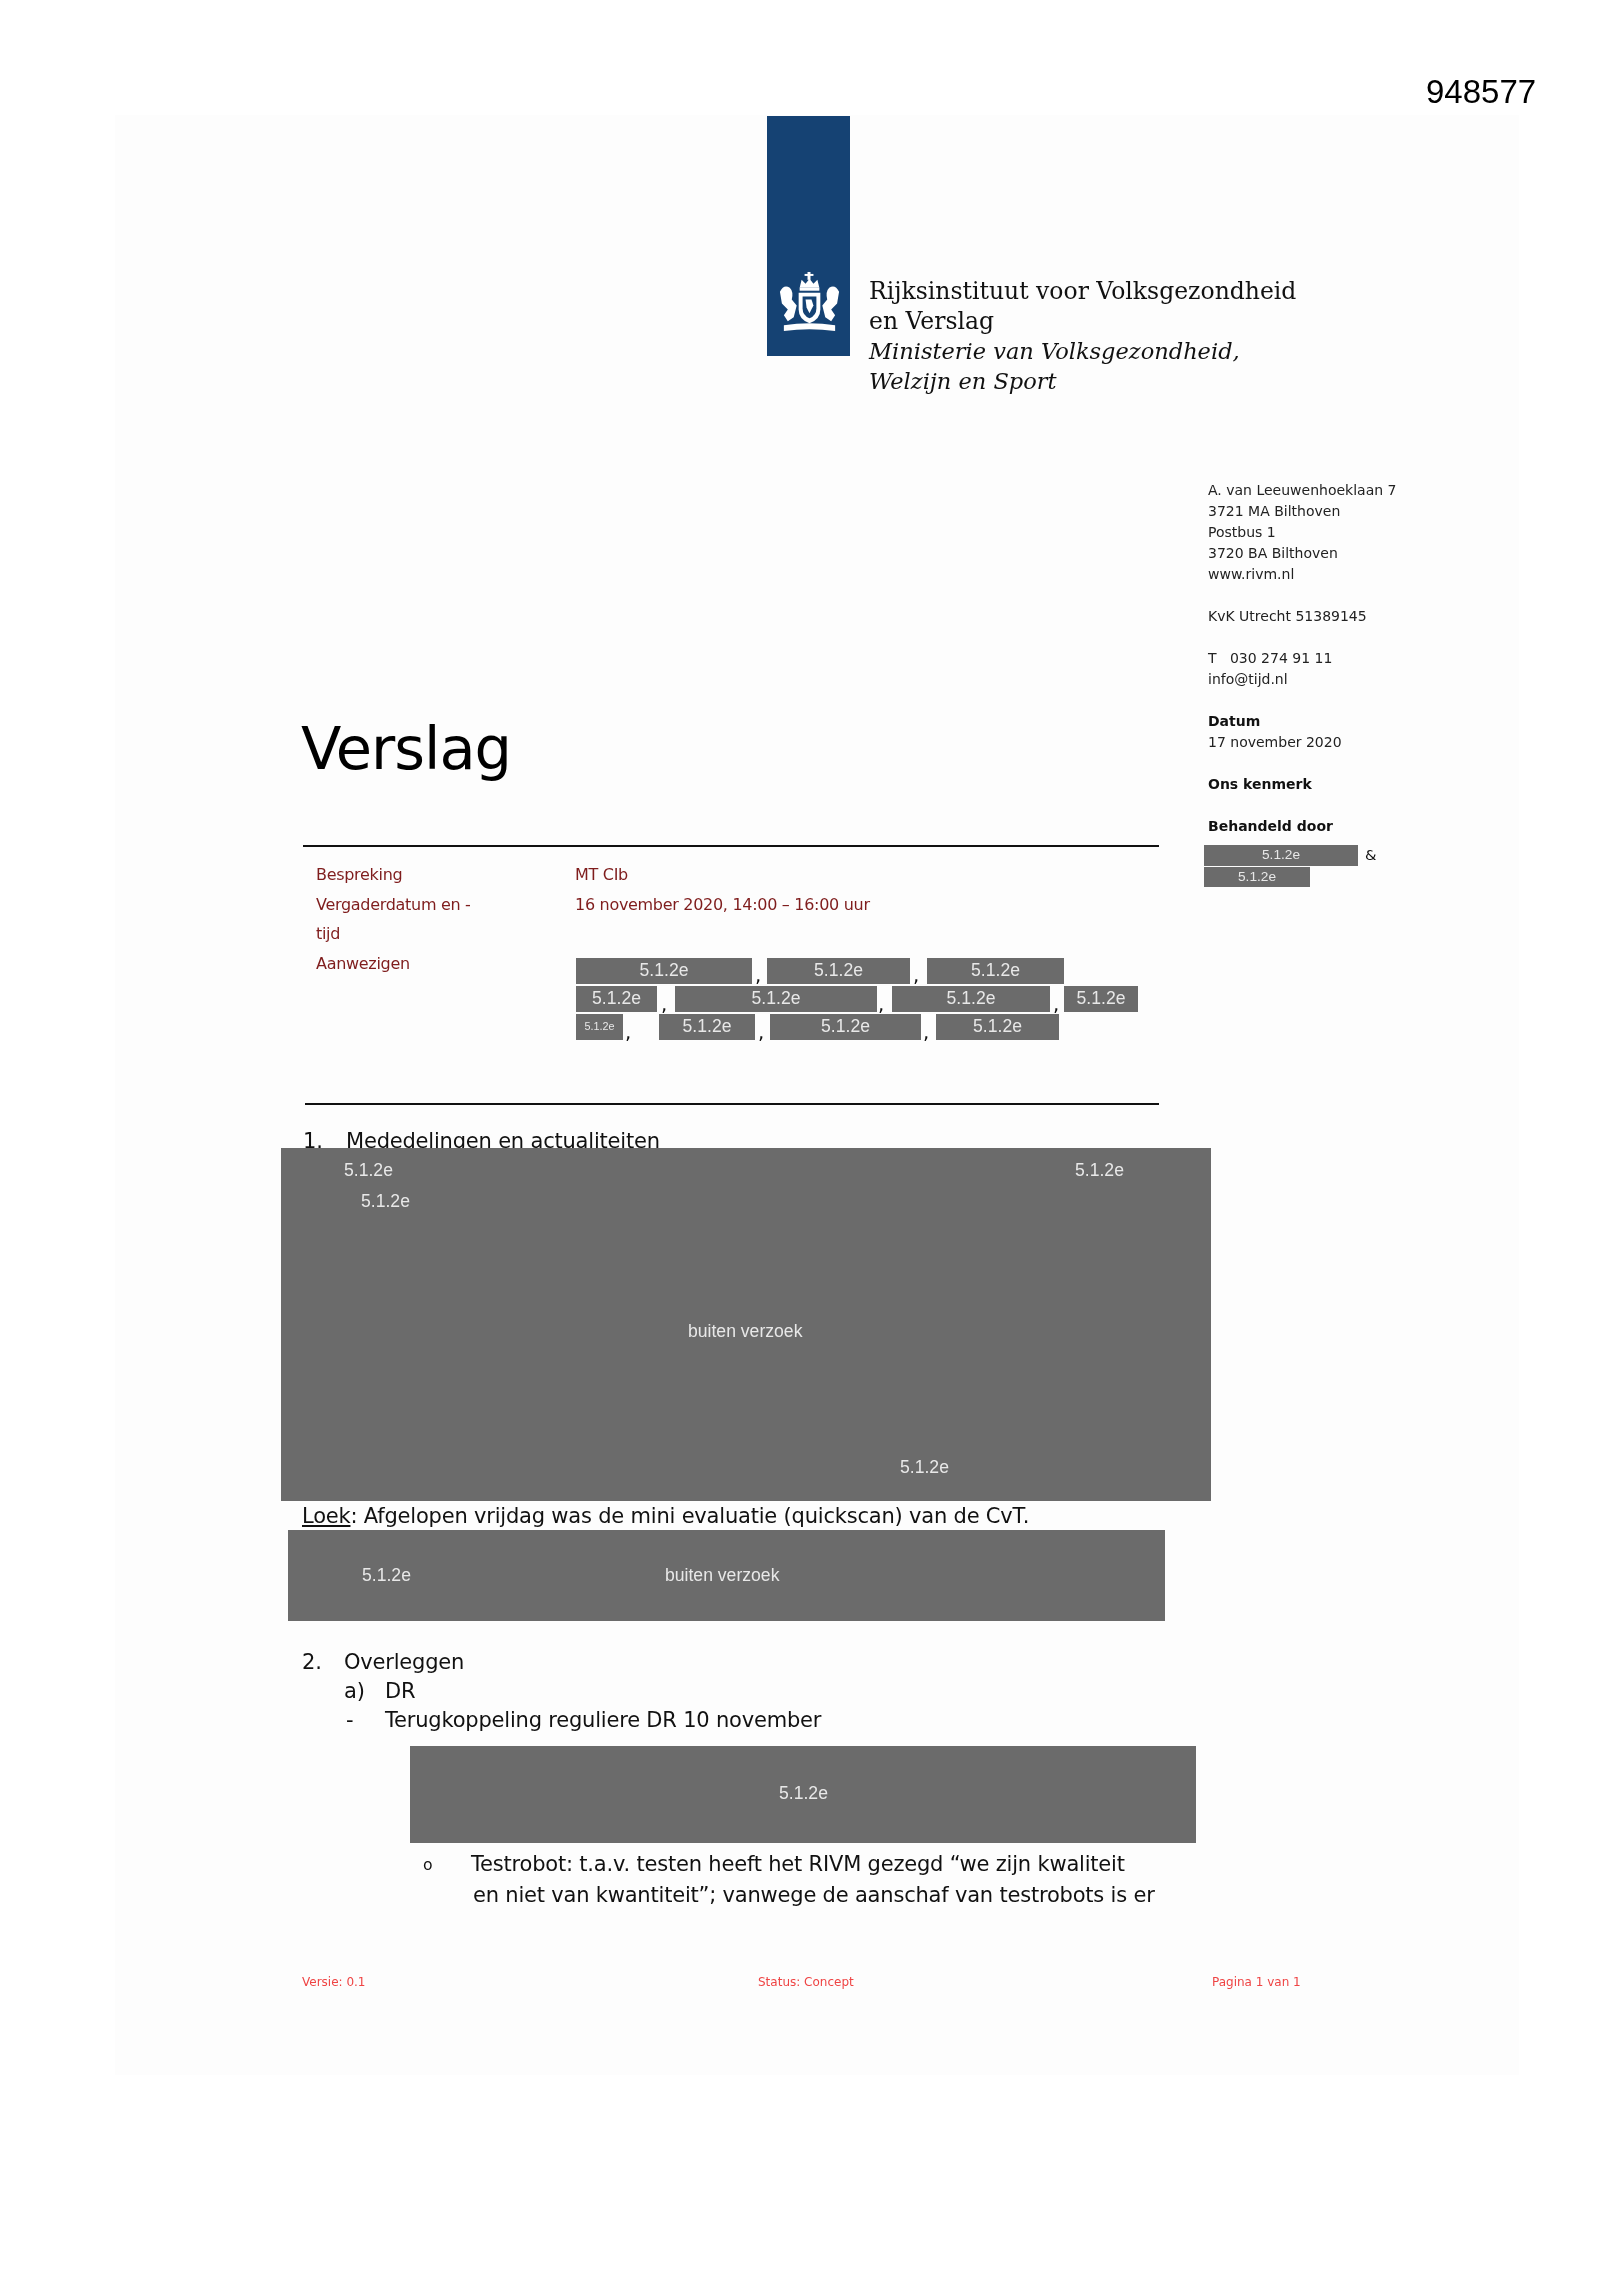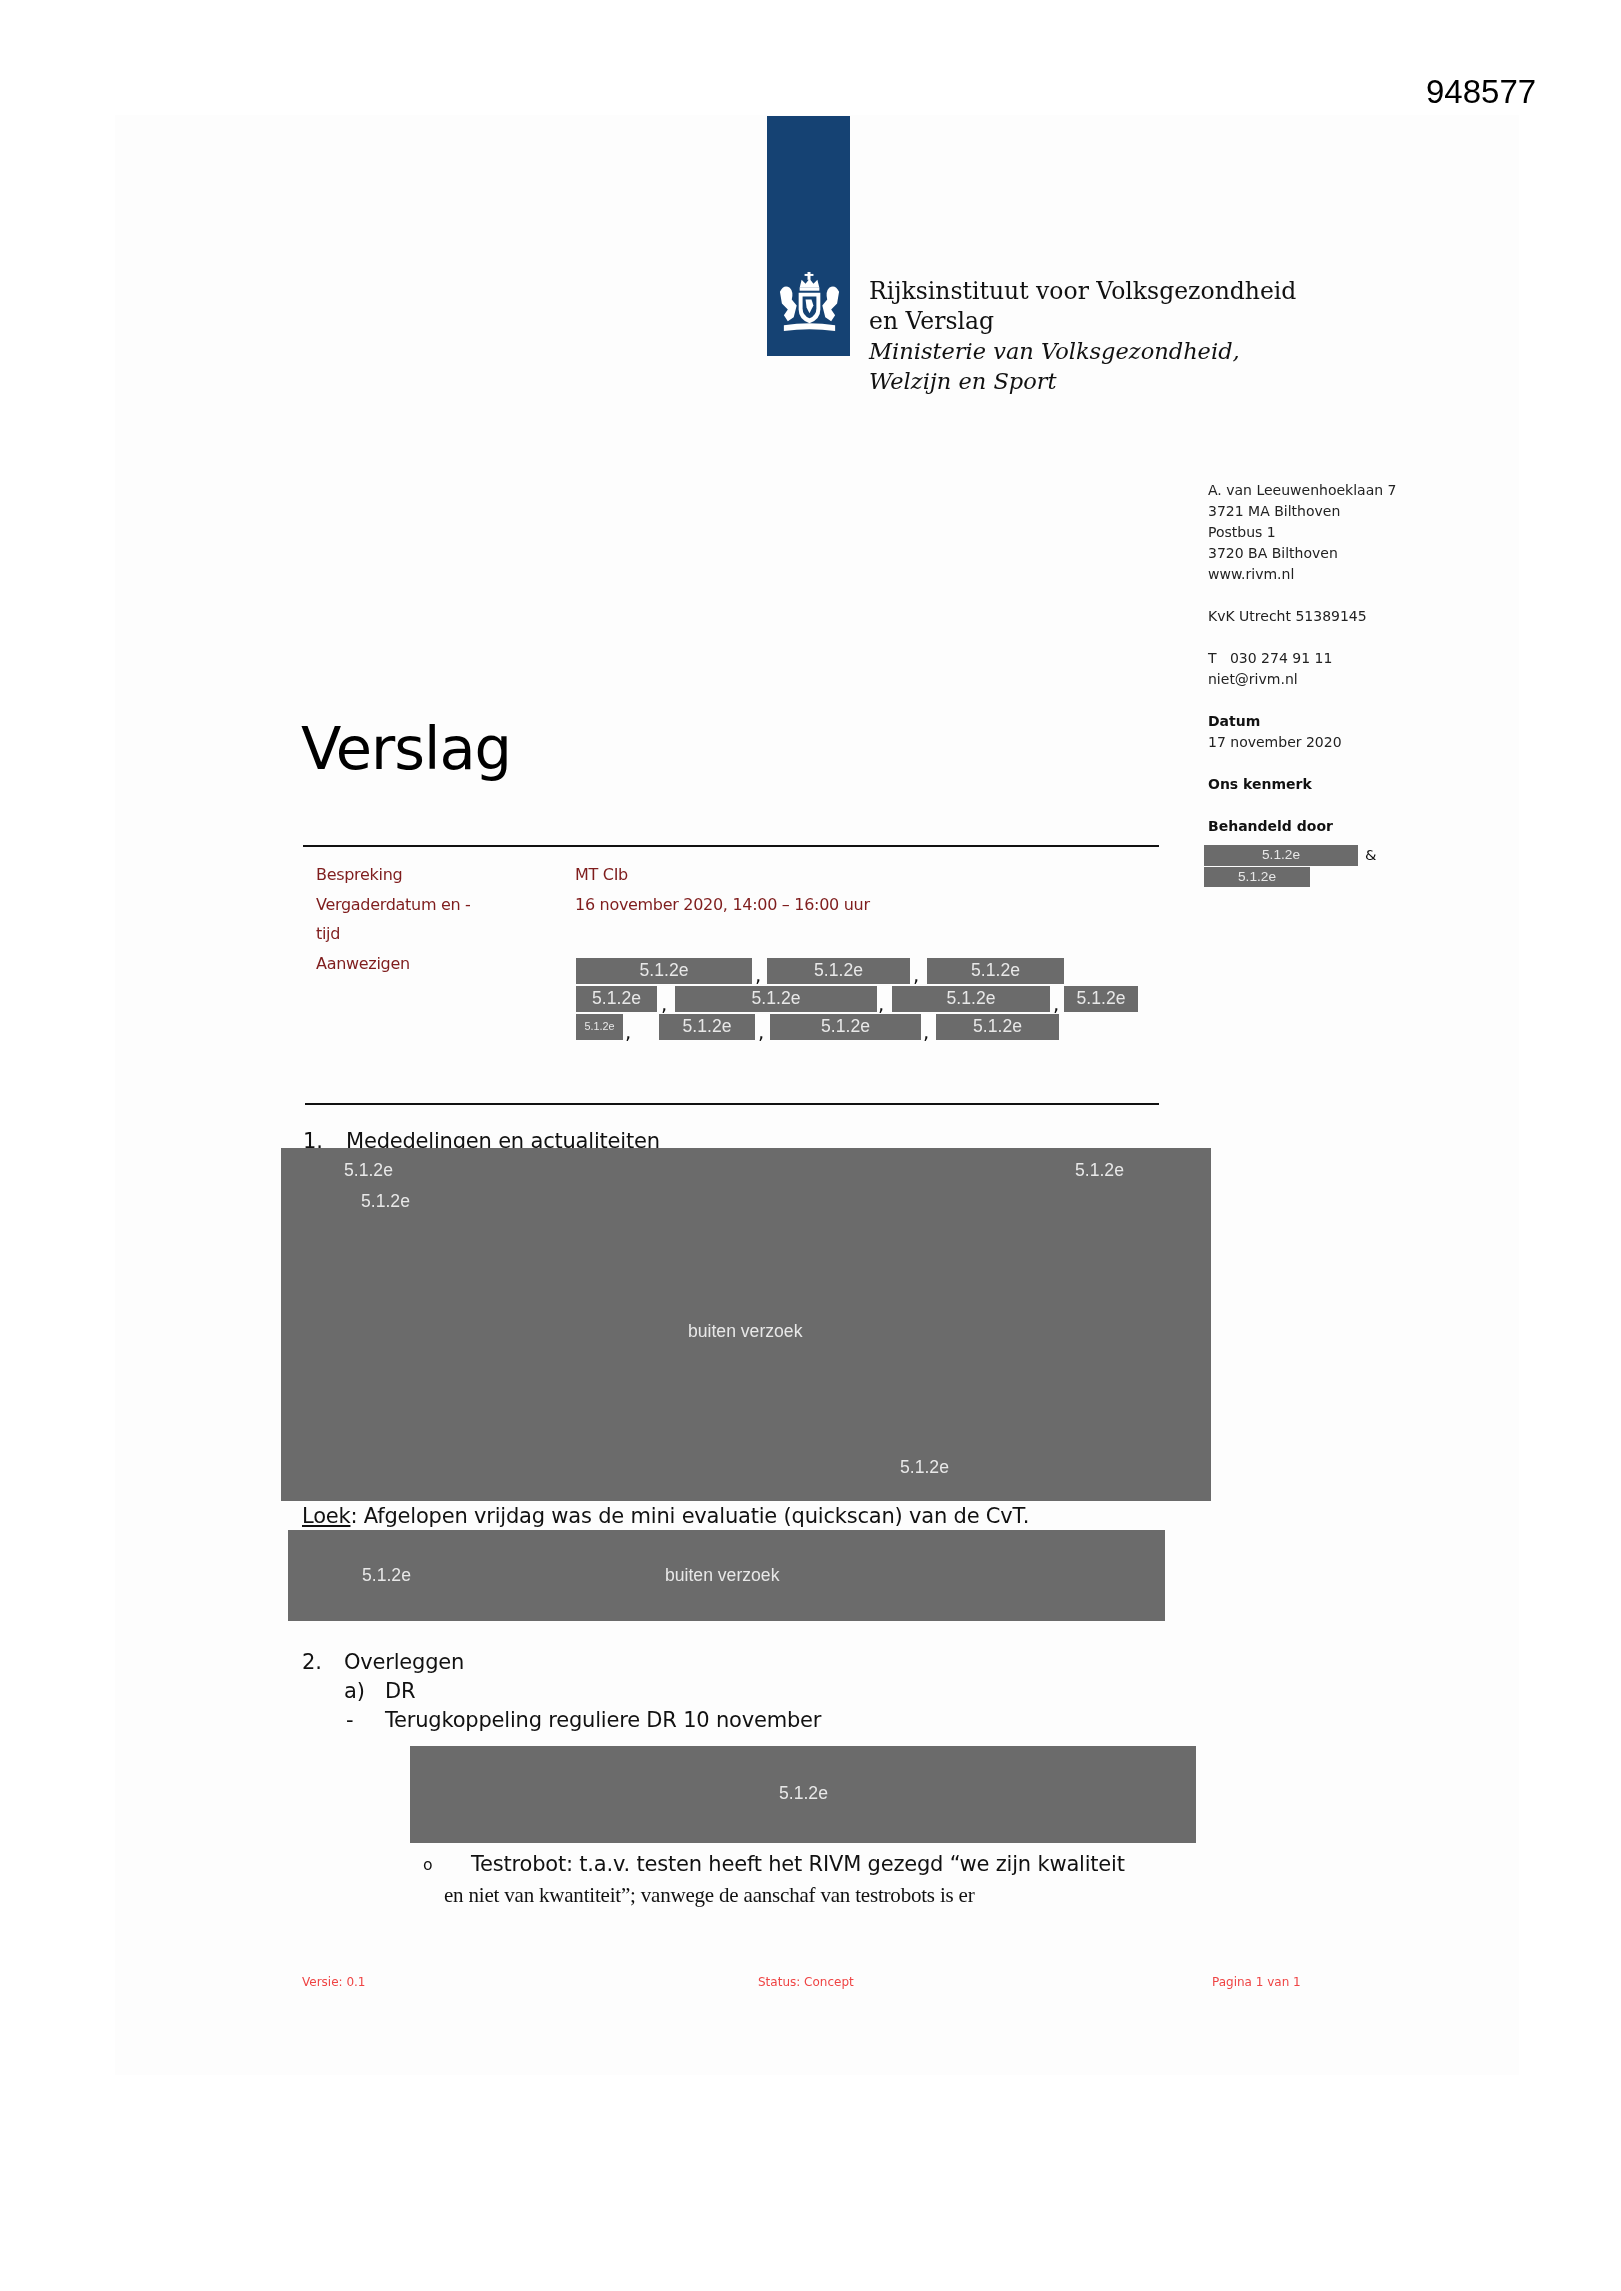--- a/index.html
+++ b/index.html
@@ -75,21 +75,21 @@
 <div class="abs colophon">
   <div>A. van Leeuwenhoeklaan 7</div>
   <div>3721 MA Bilthoven</div>
   <div>Postbus 1</div>
   <div>3720 BA Bilthoven</div>
   <div>www.rivm.nl</div>
   <div class="gap"></div>
   <div>KvK Utrecht 51389145</div>
   <div class="gap"></div>
   <div style="white-space:pre">T   030 274 91 11</div>
-  <div>niet@rivm.nl</div>
+  <div>info@tijd.nl</div>
   <div class="gap"></div>
   <div class="head">Datum</div>
   <div>17 november 2020</div>
   <div class="gap"></div>
   <div class="head">Ons kenmerk</div>
   <div class="gap"></div>
   <div class="head">Behandeld door</div>
 </div>
 <div class="redact" style="left:1204px;top:845px;width:154px;height:20.6px;font-size:13.7px;line-height:20.6px;">
     <span>5.1.2e</span>
@@ -181,18 +181,18 @@
 <div class="body-text" style="left:385px;top:1679px;">DR</div>
 <div class="body-text" style="left:346px;top:1708px;">-</div>
 <div class="body-text" style="left:385px;top:1708px;">Terugkoppeling reguliere DR 10 november</div>
 
 <div class="redact" style="left:410px;top:1746px;width:786px;height:97px;">
   <span style="position:absolute;left:369px;top:37px;font-size:17.6px;">5.1.2e</span>
 </div>
 
 <div class="body-text" style="left:423px;top:1855px;font-size:15.7px;">o</div>
 <div class="body-text" style="left:471px;top:1852px;">Testrobot: t.a.v. testen heeft het RIVM gezegd “we zijn kwaliteit</div>
-<div class="body-text" style="left:444px;top:1883px;font-family:Liberation Serif, serif;">en niet van kwantiteit”; vanwege de aanschaf van testrobots is er</div>
+<div class="body-text" style="left:473px;top:1883px;">en niet van kwantiteit”; vanwege de aanschaf van testrobots is er</div>
 
 <div class="footer" style="left:302px;top:1975px;">Versie: 0.1</div>
 <div class="footer" style="left:758px;top:1975px;">Status: Concept</div>
 <div class="footer" style="left:1212px;top:1975px;">Pagina 1 van 1</div>
 
 
 </body></html>

